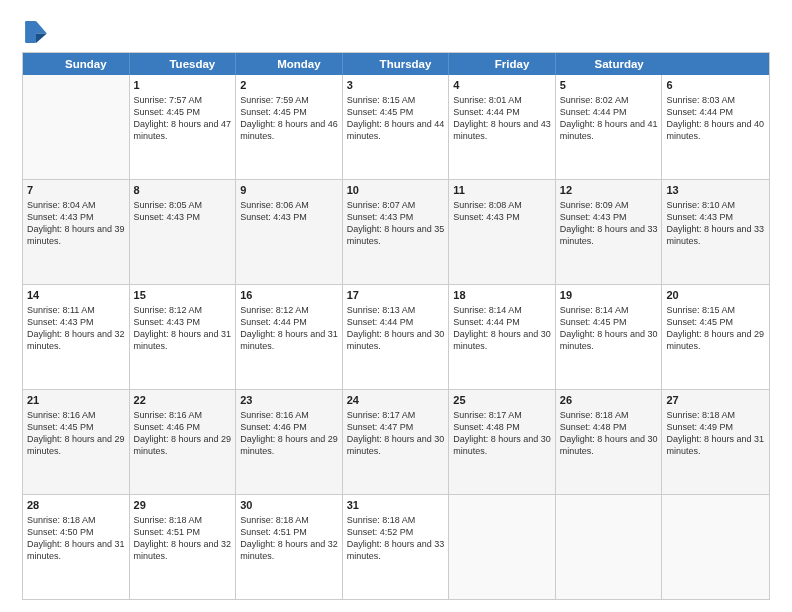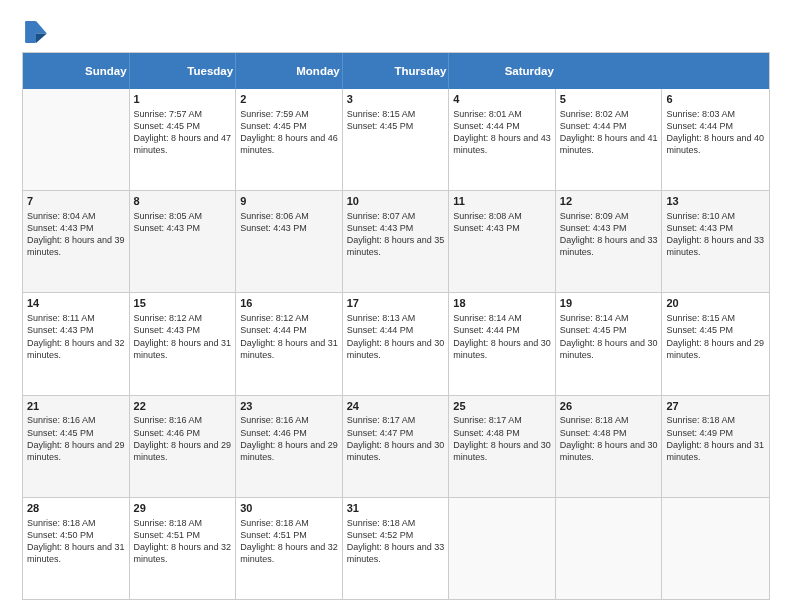--- a/index.html
+++ b/index.html
@@ -63,22 +63,22 @@
     }
     .cal-header-row {
       display: grid;
       grid-template-columns: repeat(7, 1fr);
       background: #3a7abf;
     }
     .cal-header-cell {
       color: #fff;
       font-size: 11.5px;
       font-weight: bold;
-      text-align: right;
-      padding: 12px 2px;
+      text-align: center;
+      padding: 5px 2px;
       border-right: 1px solid #5591cc;
       margin-left: 20px;
     }
     .cal-header-cell:last-child { border-right: none; }
     .cal-body {
       flex: 1;
       display: flex;
       flex-direction: column;
     }
     .cal-row {
@@ -132,28 +132,29 @@
       <p></p>
     </div>
   </div>
 
   <div class="calendar">
     <div class="cal-header-row">
     <div class="cal-header-cell">Sunday</div>
         <div class="cal-header-cell">Tuesday</div>
         <div class="cal-header-cell">Monday</div>
         <div class="cal-header-cell">Thursday</div>
+        <div class="cal-header-cell">Friday</div>
         <div class="cal-header-cell">Saturday</div>
       </div>
     <div class="cal-body">
     <div class="cal-row">
           <div class="cal-cell empty"></div>
           <div class="cal-cell"><span class="day-num">1</span><span>Sunrise: 7:57 AM</span><br><span>Sunset: 4:45 PM</span><br><span>Daylight: 8 hours and 47 minutes.</span></div>
           <div class="cal-cell"><span class="day-num">2</span><span>Sunrise: 7:59 AM</span><br><span>Sunset: 4:45 PM</span><br><span>Daylight: 8 hours and 46 minutes.</span></div>
-          <div class="cal-cell"><span class="day-num">3</span><span>Sunrise: 8:15 AM</span><br><span>Sunset: 4:45 PM</span><br></div>
+          <div class="cal-cell"><span class="day-num">3</span><span>Sunrise: 8:15 AM</span><br><span>Sunset: 4:45 PM</span><br><span>Daylight: 8 hours and 44 minutes.</span></div>
           <div class="cal-cell"><span class="day-num">4</span><span>Sunrise: 8:01 AM</span><br><span>Sunset: 4:44 PM</span><br><span>Daylight: 8 hours and 43 minutes.</span></div>
           <div class="cal-cell"><span class="day-num">5</span><span>Sunrise: 8:02 AM</span><br><span>Sunset: 4:44 PM</span><br><span>Daylight: 8 hours and 41 minutes.</span></div>
           <div class="cal-cell"><span class="day-num">6</span><span>Sunrise: 8:03 AM</span><br><span>Sunset: 4:44 PM</span><br><span>Daylight: 8 hours and 40 minutes.</span></div>
         </div>
         <div class="cal-row">
           <div class="cal-cell"><span class="day-num">7</span><span>Sunrise: 8:04 AM</span><br><span>Sunset: 4:43 PM</span><br><span>Daylight: 8 hours and 39 minutes.</span></div>
           <div class="cal-cell"><span class="day-num">8</span><span>Sunrise: 8:05 AM</span><br><span>Sunset: 4:43 PM</span><br></div>
           <div class="cal-cell"><span class="day-num">9</span><span>Sunrise: 8:06 AM</span><br><span>Sunset: 4:43 PM</span><br></div>
           <div class="cal-cell"><span class="day-num">10</span><span>Sunrise: 8:07 AM</span><br><span>Sunset: 4:43 PM</span><br><span>Daylight: 8 hours and 35 minutes.</span></div>
           <div class="cal-cell"><span class="day-num">11</span><span>Sunrise: 8:08 AM</span><br><span>Sunset: 4:43 PM</span><br></div>

